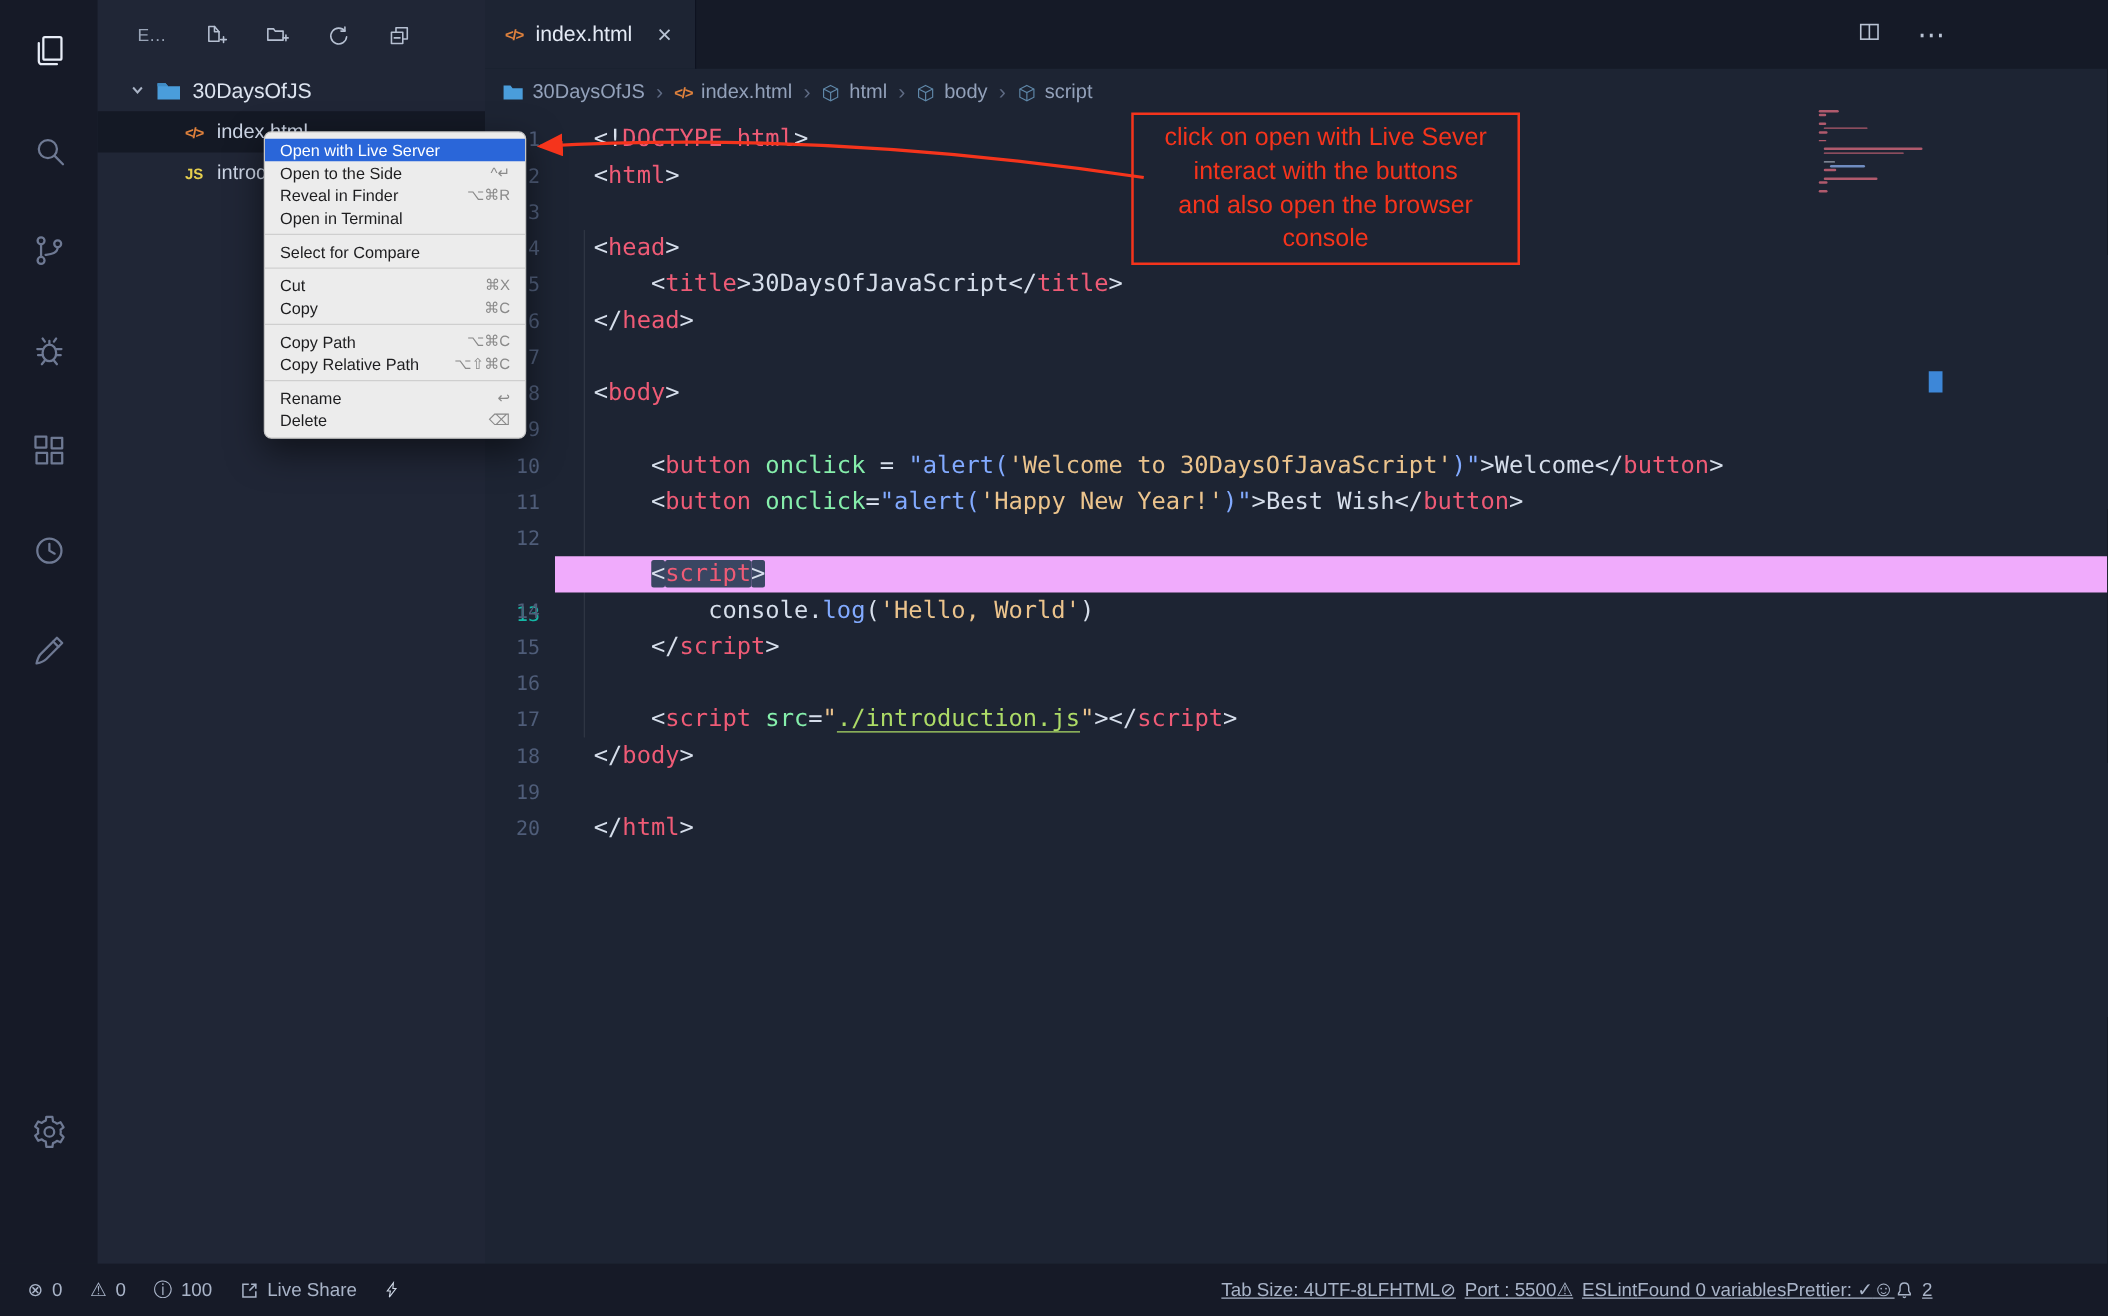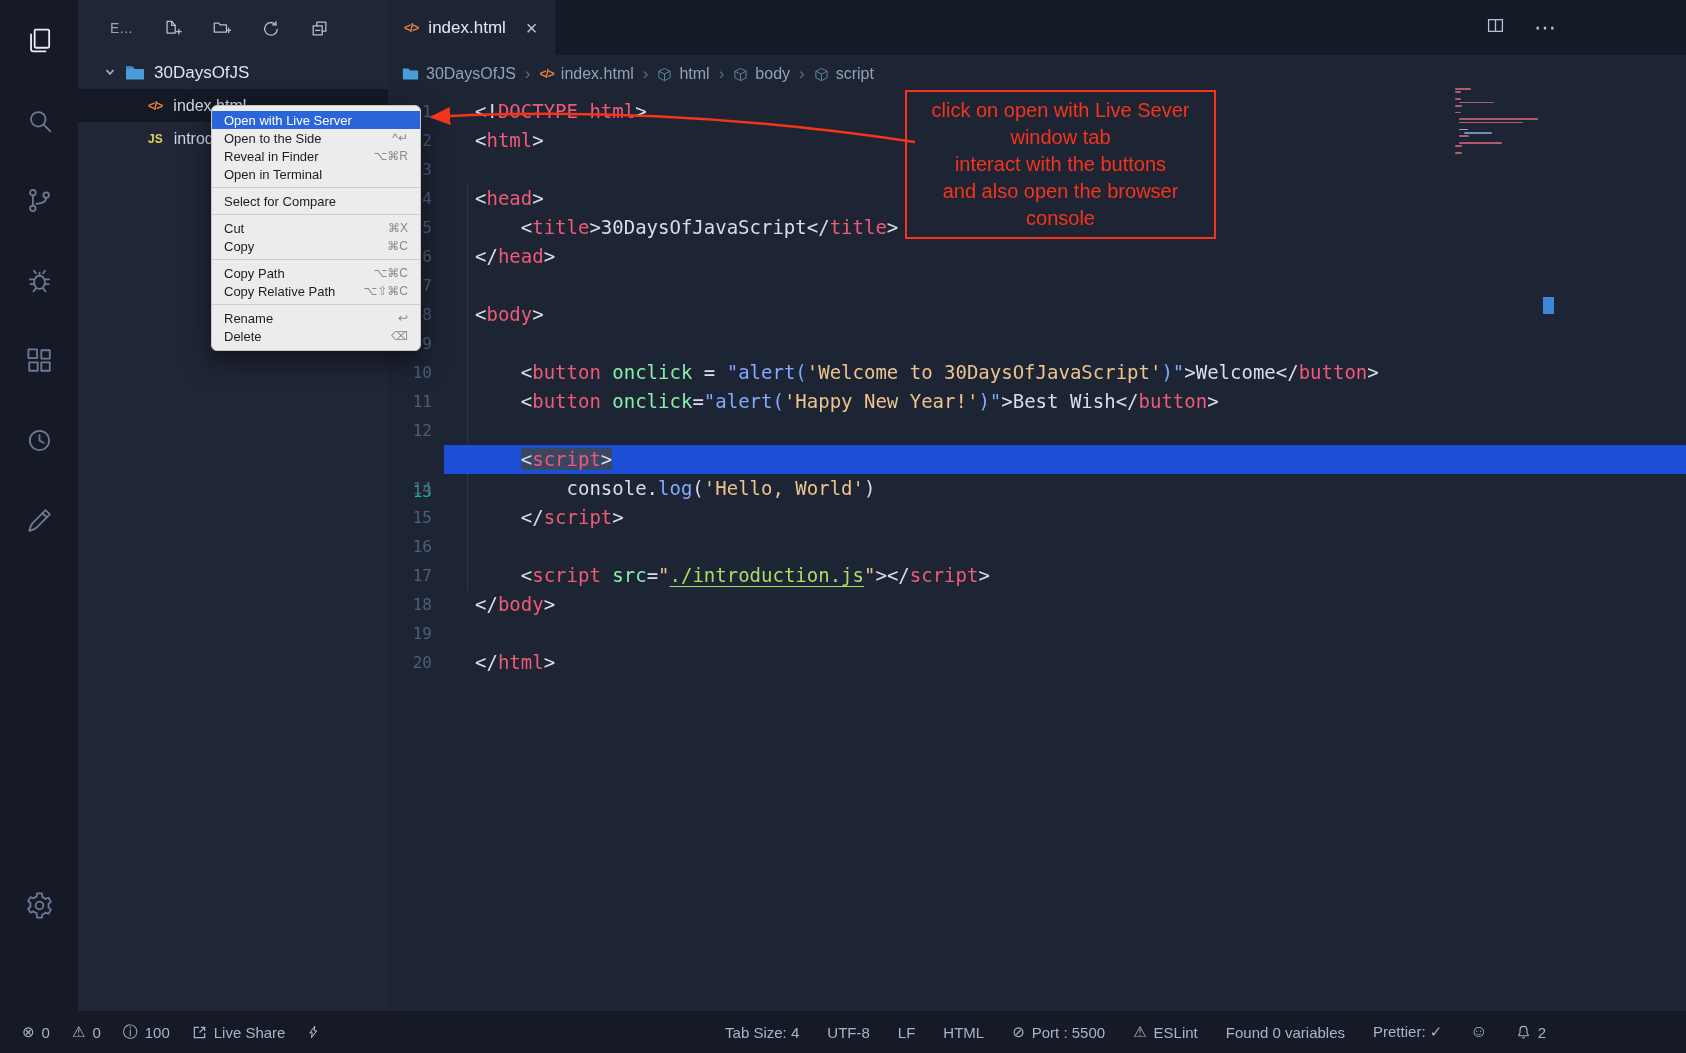--- a/index.html
+++ b/index.html
@@ -45,21 +45,21 @@
   .bc-item{display:inline-flex;align-items:center;gap:7px;cursor:pointer;}
   .bc-sep{color:#5f6b84;font-size:17px;}
   .bc-ic{display:inline-flex;}
 
   
   .code-area{position:relative;height:calc(100% - 93px);overflow:hidden;padding-top:4px;
              font-family:"DejaVu Sans Mono",monospace;font-size:19px;}
   .code-line{display:flex;height:29px;line-height:29px;position:relative;}
   .ln{flex:none;width:44px;padding-right:12px;text-align:right;color:#4f5d79;font-size:16px;}
   .lc{flex:1;padding-left:31px;white-space:pre;}
-  .code-line.current .lc{background:#1d4ed8;}
+  .code-line.current .lc{background:#f0abfc;}
   .code-line.current .ln{color:#14b8a6;margin-top:32px;}
   .tk-p{color:#d6deeb;} .tk-t{color:#ef5b76;} .tk-a{color:#86efac;}
   .tk-s{color:#ecc48d;text-align:center;} .tk-f{color:#82aaff;}
   .tk-l{color:#addb67;text-decoration:underline;text-underline-offset:4px;}
   .occ{background:#3a4662;border-radius:2px;}
   .indent-guide{position:absolute;left:79px;top:91px;height:406px;width:1px;background:rgba(255,255,255,.08);}
 
   
   .minimap{position:absolute;left:1455px;top:88px;width:92px;z-index:3;}
   .mm-line{height:1.7px;margin-bottom:1.7px;border-radius:1px;}
@@ -78,21 +78,21 @@
   .menu-item.active{background:#2a66d9;color:#ffffff;}
   .mi-key{color:#8a8a8a;font-size:12px;}
   .menu-item.active .mi-key{color:#dfe8ff;}
   .menu-sep{height:1px;background:#cfcfcf;margin:4px 0;}
 
   
   .status-bar{position:absolute;left:0;right:0;bottom:0;height:42px;background:#161a27;z-index:6;
               display:flex;align-items:center;justify-content:space-between;
               padding:0 140px 0 22px;font-size:15px;color:#a9b4c8;}
   .sb-left,.sb-right{display:flex;align-items:center;}
-  .sb-left{gap:22px;} .sb-right{gap:28px;}
+  .sb-left{gap:22px;} .sb-right{text-decoration:underline;}
   .sb-item{display:inline-flex;align-items:center;gap:7px;cursor:pointer;white-space:nowrap;}
   .sb-icon{display:inline-flex;align-items:center;font-size:15px;}
   .sb-icon svg{display:block;}
 </style>
 </head>
 <body>
 
 <div class="window">
 
   <aside class="activity-bar">
@@ -377,21 +377,20 @@
       <div class="mm-line" style="margin-left: 4.4px; width: 43.05px; background: rgb(176, 90, 109);"></div>
       <div class="mm-line" style="margin-left: 0px; width: 7.35px; background: rgb(176, 90, 109);"></div>
       <div class="mm-line" style="margin-left: 0px; width: 0px; background: transparent;"></div>
       <div class="mm-line" style="margin-left: 0px; width: 7.35px; background: rgb(176, 90, 109);"></div>
     </div>
   <div class="overview-marker"></div>
 
   <div class="annotation">
     <div>
         <div>click on open with Live Sever</div>
-        <div>window tab</div>
         <div>interact with the buttons</div>
         <div>and also open the browser</div>
         <div>console</div>
       </div>
   </div>
 
   <svg class="arrow" viewBox="0 0 540 70">
     <defs>
       <marker id="arr" markerWidth="10" markerHeight="10" refX="7" refY="3.5" orient="auto">
         <path d="M0 0L8 3.5L0 7z" fill="#f5341c"></path>

